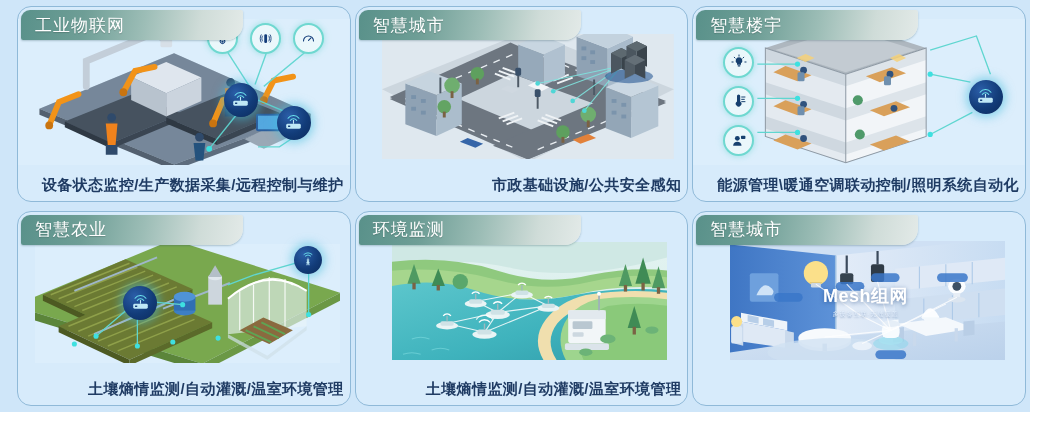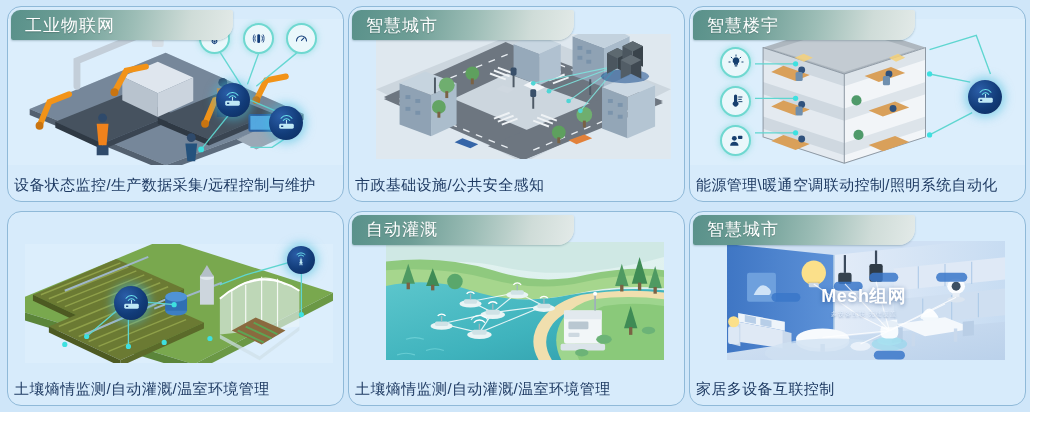--- a/index.html
+++ b/index.html
@@ -40,21 +40,21 @@
   .grid {
     position: absolute;
     left: 0; top: 0;
     width: 1030px;
     height: 412px;
     display: grid;
     grid-template-columns: 1fr 1fr 1fr;
     grid-template-rows: 1fr 1fr;
     column-gap: 4px;
     row-gap: 9px;
-    padding: 6px 4px 6px 7px;
+    padding: 6px 4px 6px 17px;
     box-sizing: border-box;
   }
 
   .card {
     position: relative;
     border: 1px solid #8fb9d8;
     border-radius: 14px;
     background: #d7ebfb;
     box-sizing: border-box;
     overflow: hidden;
@@ -93,23 +93,23 @@
     top: 12px;
     bottom: 36px;
     overflow: hidden;
   }
 
   
   .card-caption {
     position: absolute;
     left: 6px; right: 6px;
     bottom: 6px;
-    text-align: left;
+    text-align: right;
     font-size: 15px;
-    font-weight: normal;
+    font-weight: bold;
     color: #1f3b63;
     letter-spacing: .4px;
     white-space: nowrap;
     overflow: hidden;
   }
 
   
   .scene { position:absolute; inset:0; }
   svg.scene-svg { position:absolute; inset:0; width:100%; height:100%; display:block; }
 
@@ -596,20 +596,21 @@
                 <path d="M10 12h4M9.4 15.5h5.2"></path>
               </g>
               <g stroke="#6ee8f0" stroke-width="1.3" fill="none" stroke-linecap="round">
                 <path d="M8 6a6 6 0 018 0"></path>
                 <path d="M6 3.6a9.5 9.5 0 0112 0"></path>
               </g>
             </svg>
           </div>
         </div>
       </div>
+      <div class="card-title">智慧农业</div>
       <div class="card-caption">土壤熵情监测/自动灌溉/温室环境管理</div>
     </div>
 
     <div class="card">
       <div class="card-art">
         <div class="scene" style="left:11%;right:6%;top:13%;bottom:6%;">
           <svg class="scene-svg" viewBox="0 0 250 115" preserveAspectRatio="xMidYMid slice">
             <defs>
               <linearGradient id="sky5" x1="0" y1="0" x2="0" y2="1">
                 <stop offset="0%" stop-color="#e4f3f1"></stop>
@@ -723,21 +724,21 @@
             </g>
 
             <g stroke="#7fdce0" stroke-width="1" opacity=".6" fill="none">
               <path d="M18,92 q8,-3 16,0"></path>
                 <path d="M36,102 q8,-3 16,0"></path>
               <path d="M10,106 q8,-3 16,0"></path>
             </g>
           </svg>
         </div>
       </div>
-      <div class="card-title">自动灌溉</div>
+      <div class="card-title">环境监测</div>
       <div class="card-caption">土壤熵情监测/自动灌溉/温室环境管理</div>
     </div>
 
     <div class="card">
       <div class="card-art">
         <div class="scene" style="left:11%;right:6%;top:12%;bottom:6%;">
           <svg class="scene-svg" viewBox="0 0 250 118" preserveAspectRatio="xMidYMid slice">
             <defs>
               <linearGradient id="wallL" x1="0" y1="0" x2="1" y2="0">
                 <stop offset="0%" stop-color="#3f76c4"></stop>
@@ -862,17 +863,16 @@
             </g>
           </svg>
 
           <div style="position:absolute;left:0;right:4px;top:36%;text-align:center;">
             <div style="color:#ffffff;font-size:18px;font-weight:bold;letter-spacing:.5px;text-shadow:0 1px 4px rgba(20,60,120,.55);">Mesh组网</div>
             <div style="color:#e7f2ff;font-size:6px;letter-spacing:1px;margin-top:2px;text-shadow:0 1px 2px rgba(20,60,120,.5);">多设备互联·无缝覆盖</div>
           </div>
         </div>
       </div>
       <div class="card-title">智慧城市</div>
-      <div class="card-caption">家居多设备互联控制</div>
     </div>
 
   </div>
 </div>
 
 </body></html>

